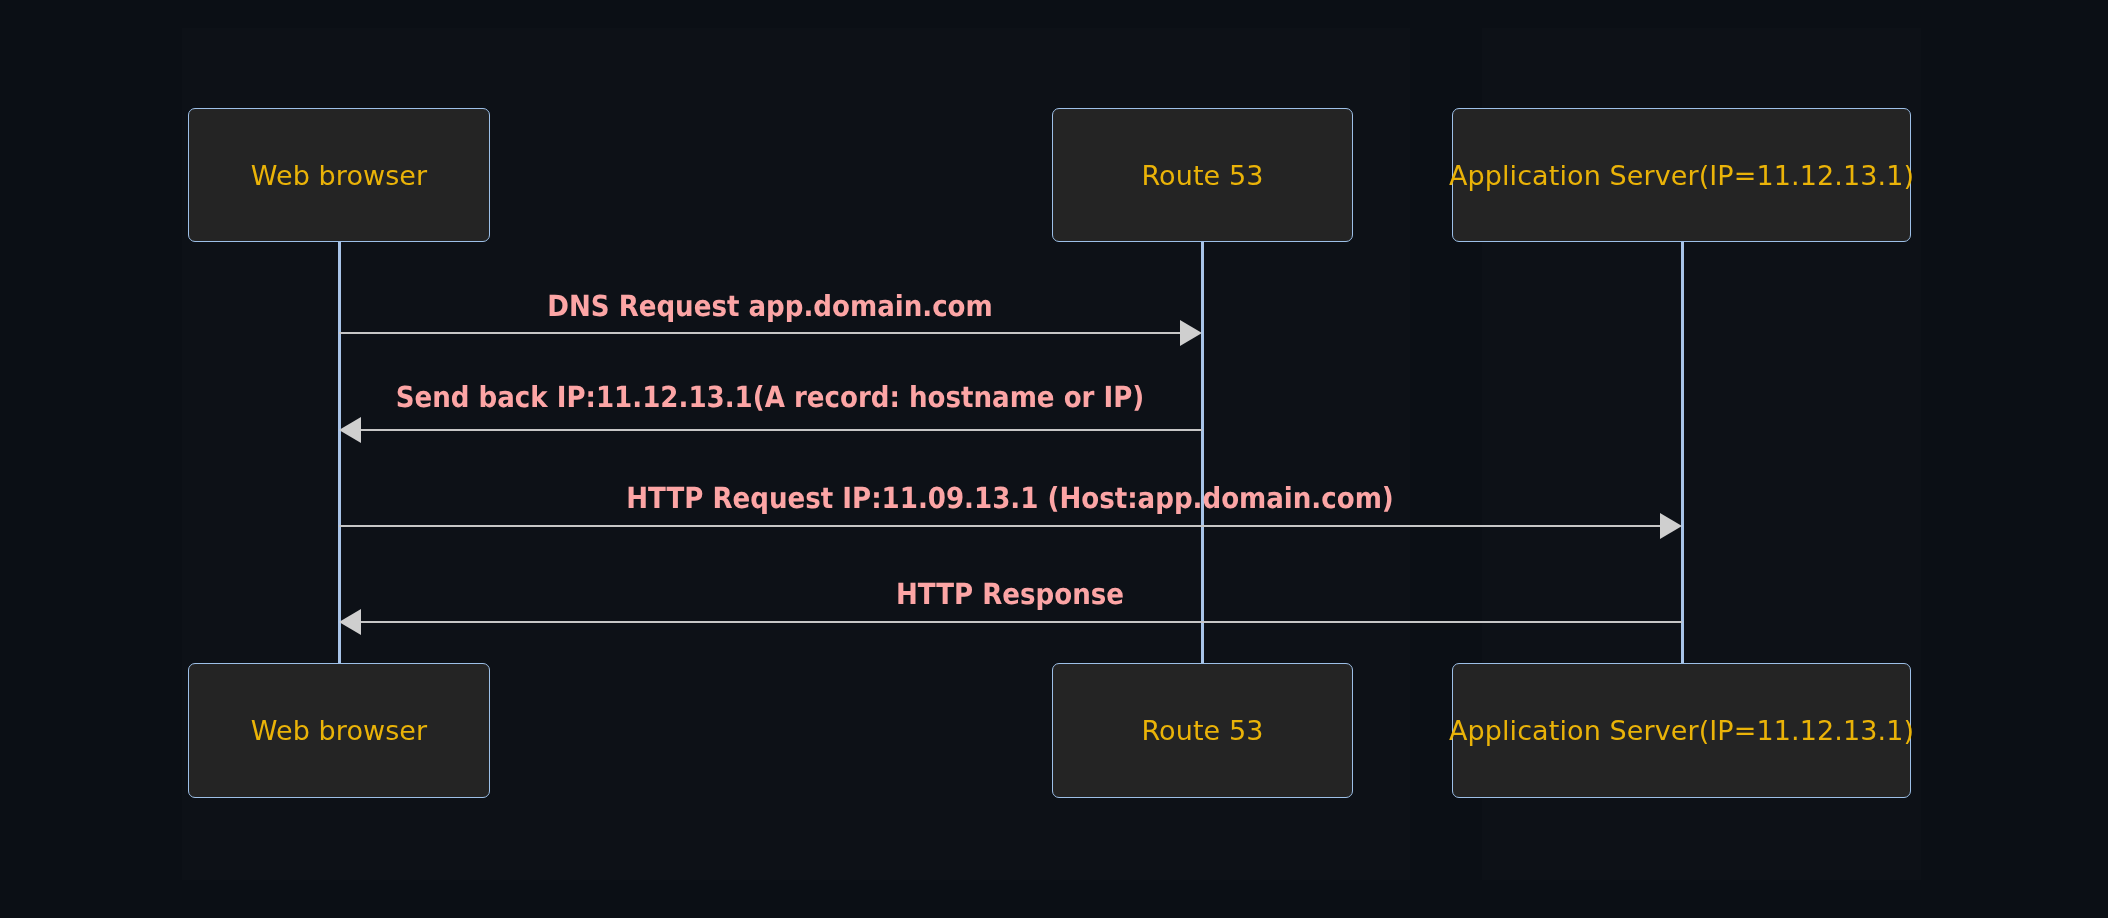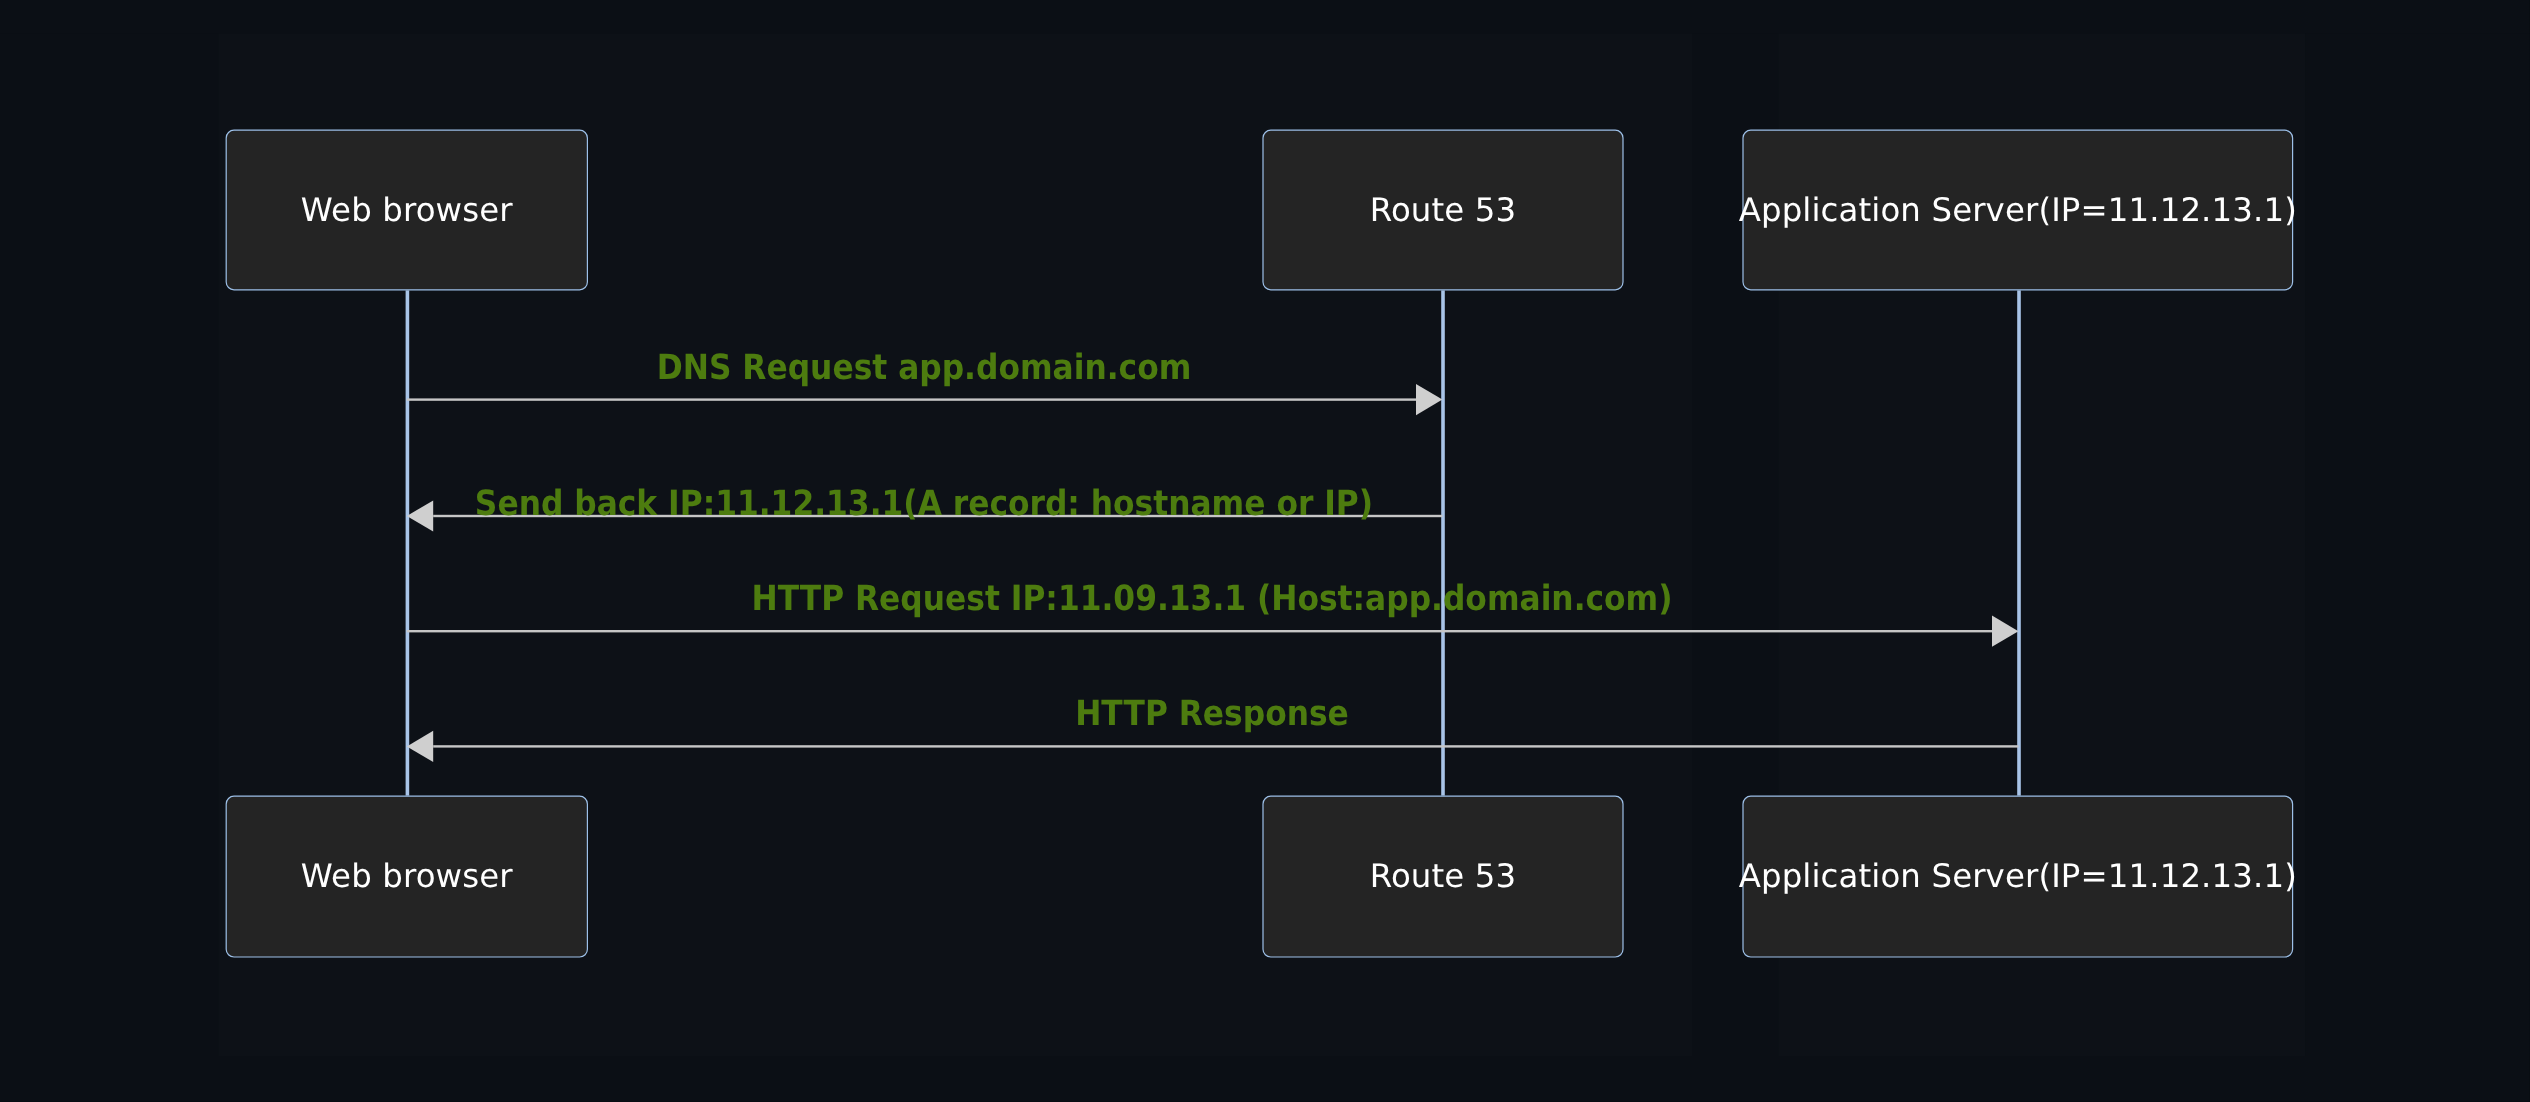--- a/index.html
+++ b/index.html
@@ -49,21 +49,21 @@
     position: absolute;
     box-sizing: border-box;
     background: #242424;
     border: 1.6px solid #9dc0e8;
     border-radius: 7px;
     display: flex;
     align-items: center;
     justify-content: center;
   }
   .participant-label {
-    color: #ffffff;
+    color: #eab308;
     font-size: 27px;
     font-weight: 400;
     letter-spacing: 0.1px;
     white-space: nowrap;
     font-family: "DejaVu Sans", sans-serif;
   }
 
   
   .msg-line {
     position: absolute;
@@ -75,21 +75,21 @@
     width: 0;
     height: 0;
     border-top: 13px solid transparent;
     border-bottom: 13px solid transparent;
   }
   .arrowhead.right { border-left: 22px solid #cfcfcf; }
   .arrowhead.left  { border-right: 22px solid #cfcfcf; }
 
   .msg-label {
     position: absolute;
-    color: #4d7c0f;
+    color: #fca5a5;
     font-size: 29px;
     font-weight: 700;
     white-space: nowrap;
     transform: translateX(-50%);
     font-family: "DejaVu Sans Condensed", "DejaVu Sans", sans-serif;
     font-stretch: condensed;
     text-rendering: geometricPrecision;
   }
 </style>
 </head>
@@ -107,21 +107,21 @@
       <div class="lifeline" style="left: 337.5px; top: 242px; height: 421px;"></div>
       <div class="lifeline" style="left: 1200.5px; top: 242px; height: 421px;"></div>
       <div class="lifeline" style="left: 1680.5px; top: 242px; height: 421px;"></div>
     </div>
   <div id="messages-layer">
       <div class="msg-line" style="top: 331.75px; left: 339px; width: 841px;"></div>
       <div class="arrowhead right" style="top: 320px; left: 1180px;"></div>
       <div class="msg-label" style="left: 770px; top: 289px;">DNS Request app.domain.com</div>
       <div class="msg-line" style="top: 428.75px; left: 361px; width: 841px;"></div>
       <div class="arrowhead left" style="top: 417px; left: 339px;"></div>
-      <div class="msg-label" style="left: 770px; top: 402px;">Send back IP:11.12.13.1(A record: hostname or IP)</div>
+      <div class="msg-label" style="left: 770px; top: 380px;">Send back IP:11.12.13.1(A record: hostname or IP)</div>
       <div class="msg-line" style="top: 524.75px; left: 339px; width: 1321px;"></div>
       <div class="arrowhead right" style="top: 513px; left: 1660px;"></div>
       <div class="msg-label" style="left: 1010px; top: 481px;">HTTP Request IP:11.09.13.1 (Host:app.domain.com)</div>
       <div class="msg-line" style="top: 620.75px; left: 361px; width: 1321px;"></div>
       <div class="arrowhead left" style="top: 609px; left: 339px;"></div>
       <div class="msg-label" style="left: 1010px; top: 577px;">HTTP Response</div>
     </div>
   <div id="participants-layer">
       <div class="participant" style="left: 188px; top: 108px; width: 302px; height: 134px;">
         <span class="participant-label">Web browser</span>

